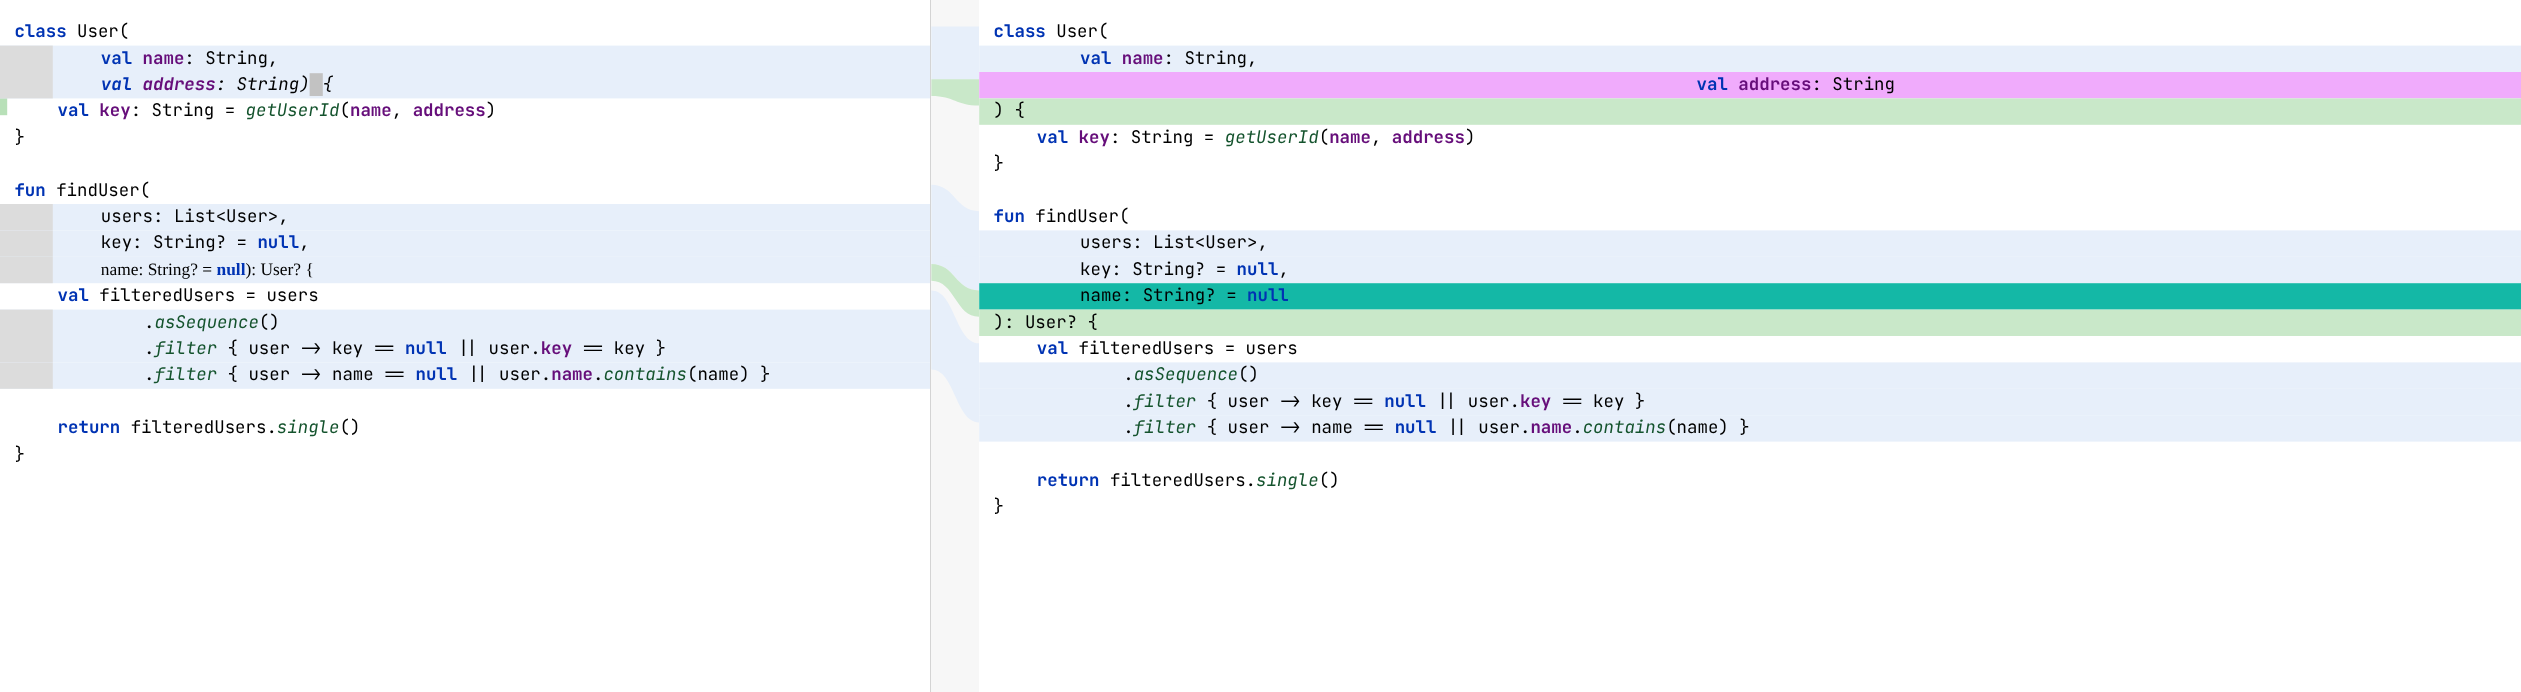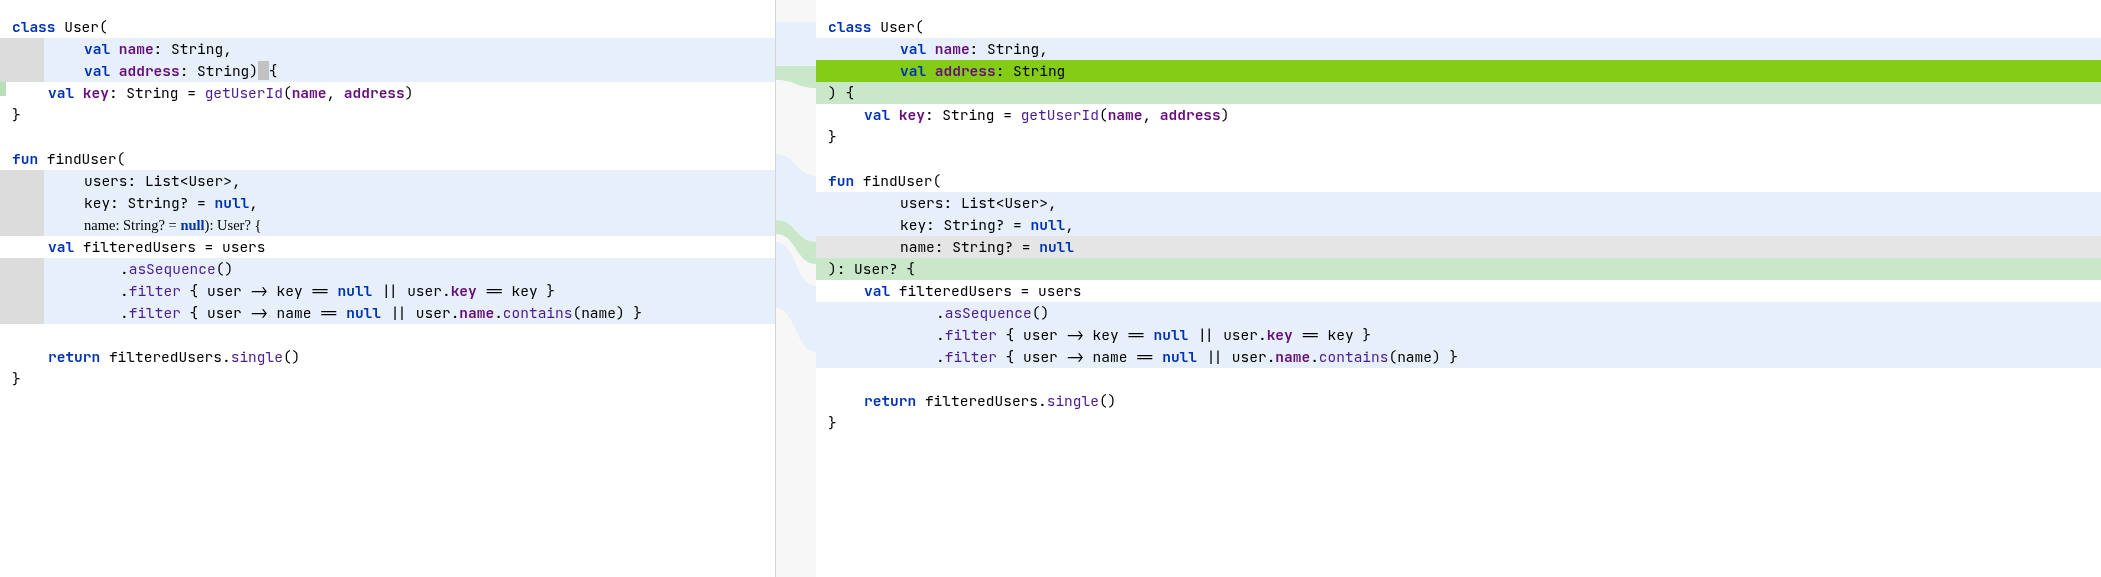--- a/index.html
+++ b/index.html
@@ -43,38 +43,38 @@
   .green-bar-left {
     position: absolute;
     left: 0;
     width: 6px;
     top: 72px;
     height: 24px;
     background: #b8e0b8;
   }
   .kw { color: #0033B3; font-weight: bold; }
   .decl { color: #660E7A; font-weight: bold; }
-  .fname { color: #4c1d95; }
+  .fname { color: #14532d; font-style: italic; }
   .caret-sel {
     background: #c2c2c2;
     padding: 0 1px;
   }
   .code-line { height: 22px; display: block; padding: 0 8px; }
 </style>
 </head>
 <body>
 
 <div class="diff-container">
 
   <div class="pane pane-left">
     <div class="green-bar-left"></div>
     <div class="code-area" id="left-code">
         <div class="code-line"><span style="position: relative; padding-left: 4px;"><span class="kw">class</span><span> User(</span></span></div>
         <div class="code-line" style="background: rgb(231, 239, 250); position: relative;"><span style="position: absolute; left: 0px; width: 44px; height: 22px; background: rgb(220, 220, 220);"></span><span style="position: relative; padding-left: 76px;"><span class="kw">val</span><span class="decl"> name</span><span>: String,</span></span></div>
-        <div class="code-line" style="background: rgb(231, 239, 250); position: relative;"><span style="position: absolute; left: 0px; width: 44px; height: 22px; background: rgb(220, 220, 220);"></span><span style="position: relative; padding-left: 76px;"><span class="kw">val</span><span class="decl"> address</span><span>: String)</span><span class="caret-sel"> </span><span>{</span></span></div>
+        <div class="code-line" style="background: rgb(231, 239, 250); position: relative;"><span style="position: absolute; left: 0px; width: 44px; height: 22px; background: rgb(220, 220, 220);"></span><span style="position: relative; padding-left: 76px; font-style: italic;"><span class="kw">val</span><span class="decl"> address</span><span>: String)</span><span class="caret-sel"> </span><span>{</span></span></div>
         <div class="code-line"><span style="position: relative; padding-left: 40px;"><span class="kw">val</span><span class="decl"> key</span><span>: String = </span><span class="fname">getUserId</span><span>(</span><span class="decl">name</span><span>, </span><span class="decl">address</span><span>)</span></span></div>
         <div class="code-line"><span style="position: relative; padding-left: 4px;"><span>}</span></span></div>
         <div class="code-line"><span style="position: relative; padding-left: 4px;"></span></div>
         <div class="code-line"><span style="position: relative; padding-left: 4px;"><span class="kw">fun</span><span> findUser(</span></span></div>
         <div class="code-line" style="background: rgb(231, 239, 250); position: relative;"><span style="position: absolute; left: 0px; width: 44px; height: 22px; background: rgb(220, 220, 220);"></span><span style="position: relative; padding-left: 76px;"><span>users: List&lt;User&gt;,</span></span></div>
         <div class="code-line" style="background: rgb(231, 239, 250); position: relative;"><span style="position: absolute; left: 0px; width: 44px; height: 22px; background: rgb(220, 220, 220);"></span><span style="position: relative; padding-left: 76px;"><span>key: String? = </span><span class="kw">null</span><span>,</span></span></div>
         <div class="code-line" style="background: rgb(231, 239, 250); position: relative;"><span style="position: absolute; left: 0px; width: 44px; height: 22px; background: rgb(220, 220, 220);"></span><span style="position: relative; padding-left: 76px; font-family: Liberation Serif, serif;"><span>name: String? = </span><span class="kw">null</span><span>): User? {</span></span></div>
         <div class="code-line"><span style="position: relative; padding-left: 40px;"><span class="kw">val</span><span> filteredUsers = users</span></span></div>
         <div class="code-line" style="background: rgb(231, 239, 250); position: relative;"><span style="position: absolute; left: 0px; width: 44px; height: 22px; background: rgb(220, 220, 220);"></span><span style="position: relative; padding-left: 112px;"><span>.</span><span class="fname">asSequence</span><span>()</span></span></div>
         <div class="code-line" style="background: rgb(231, 239, 250); position: relative;"><span style="position: absolute; left: 0px; width: 44px; height: 22px; background: rgb(220, 220, 220);"></span><span style="position: relative; padding-left: 112px;"><span>.</span><span class="fname">filter</span><span> { </span><span>user -&gt; key == </span><span class="kw">null</span><span> || user.</span><span class="decl">key</span><span> == key }</span></span></div>
@@ -97,29 +97,29 @@
       <path d="M0 220 C20 220 20 242 40 242 L40 264 C20 264 20 234 0 234 Z" fill="#c9e8c9"></path>
 
       <path d="M0 242 C20 242 20 286 40 286 L40 352 C20 352 20 308 0 308 Z" fill="#e7effa"></path>
     </svg>
   </div>
 
   <div class="pane pane-right">
     <div class="code-area" id="right-code">
         <div class="code-line"><span style="position: relative; padding-left: 4px;"><span class="kw">class</span><span> User(</span></span></div>
         <div class="code-line" style="background: rgb(231, 239, 250);"><span style="position: relative; padding-left: 76px;"><span class="kw">val</span><span class="decl"> name</span><span>: String,</span></span></div>
-        <div class="code-line" style="background: #84cc16;"><span style="position: relative; padding-left: 76px;"><span class="kw">val</span><span class="decl"> address</span><span>: String</span></span></div>
+        <div class="code-line" style="background: #f0abfc; text-align: center;"><span style="position: relative; padding-left: 76px;"><span class="kw">val</span><span class="decl"> address</span><span>: String</span></span></div>
         <div class="code-line" style="background: rgb(201, 232, 201);"><span style="position: relative; padding-left: 4px;"><span>) {</span></span></div>
         <div class="code-line"><span style="position: relative; padding-left: 40px;"><span class="kw">val</span><span class="decl"> key</span><span>: String = </span><span class="fname">getUserId</span><span>(</span><span class="decl">name</span><span>, </span><span class="decl">address</span><span>)</span></span></div>
         <div class="code-line"><span style="position: relative; padding-left: 4px;"><span>}</span></span></div>
         <div class="code-line"><span style="position: relative; padding-left: 4px;"></span></div>
         <div class="code-line"><span style="position: relative; padding-left: 4px;"><span class="kw">fun</span><span> findUser(</span></span></div>
         <div class="code-line" style="background: rgb(231, 239, 250);"><span style="position: relative; padding-left: 76px;"><span>users: List&lt;User&gt;,</span></span></div>
         <div class="code-line" style="background: rgb(231, 239, 250);"><span style="position: relative; padding-left: 76px;"><span>key: String? = </span><span class="kw">null</span><span>,</span></span></div>
-        <div class="code-line" style="background: #e5e5e5;"><span style="position: relative; padding-left: 76px;"><span>name: String? = </span><span class="kw">null</span></span></div>
+        <div class="code-line" style="background: #14b8a6;"><span style="position: relative; padding-left: 76px;"><span>name: String? = </span><span class="kw">null</span></span></div>
         <div class="code-line" style="background: rgb(201, 232, 201);"><span style="position: relative; padding-left: 4px;"><span>): User? {</span></span></div>
         <div class="code-line"><span style="position: relative; padding-left: 40px;"><span class="kw">val</span><span> filteredUsers = users</span></span></div>
         <div class="code-line" style="background: rgb(231, 239, 250);"><span style="position: relative; padding-left: 112px;"><span>.</span><span class="fname">asSequence</span><span>()</span></span></div>
         <div class="code-line" style="background: rgb(231, 239, 250);"><span style="position: relative; padding-left: 112px;"><span>.</span><span class="fname">filter</span><span> { </span><span>user -&gt; key == </span><span class="kw">null</span><span> || user.</span><span class="decl">key</span><span> == key }</span></span></div>
         <div class="code-line" style="background: rgb(231, 239, 250);"><span style="position: relative; padding-left: 112px;"><span>.</span><span class="fname">filter</span><span> { </span><span>user -&gt; name == </span><span class="kw">null</span><span> || user.</span><span class="decl">name</span><span>.</span><span class="fname">contains</span><span>(name) }</span></span></div>
         <div class="code-line"><span style="position: relative; padding-left: 4px;"></span></div>
         <div class="code-line"><span style="position: relative; padding-left: 40px;"><span class="kw">return</span><span> filteredUsers.</span><span class="fname">single</span><span>()</span></span></div>
         <div class="code-line"><span style="position: relative; padding-left: 4px;"><span>}</span></span></div>
       </div>
   </div>

